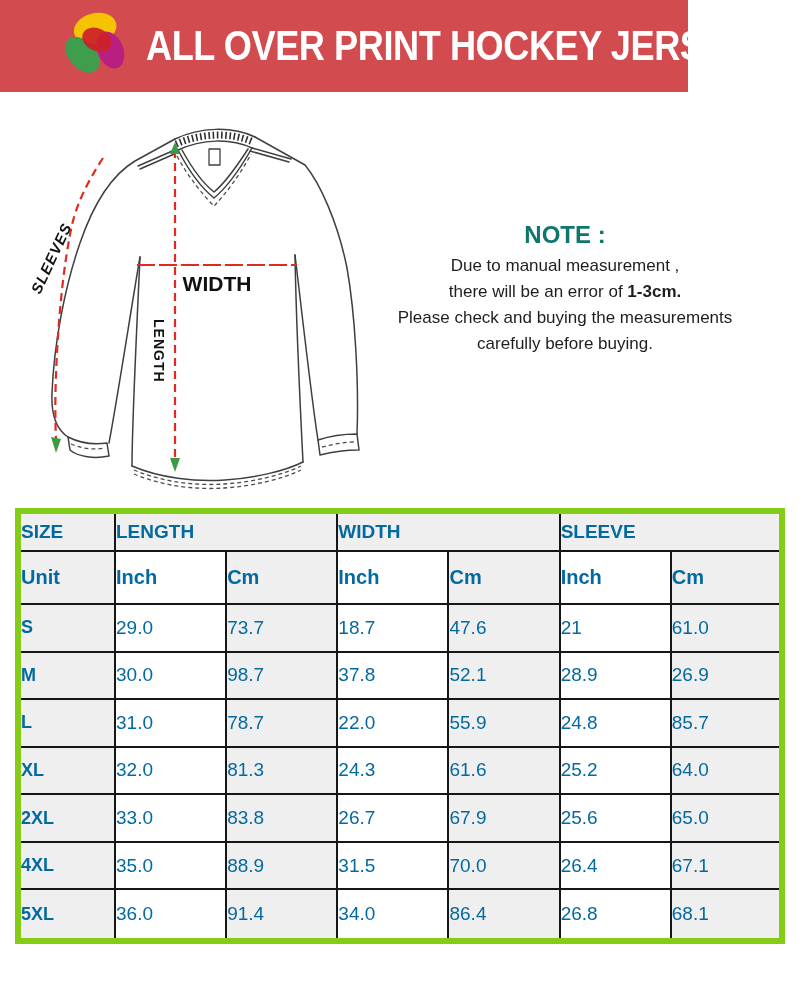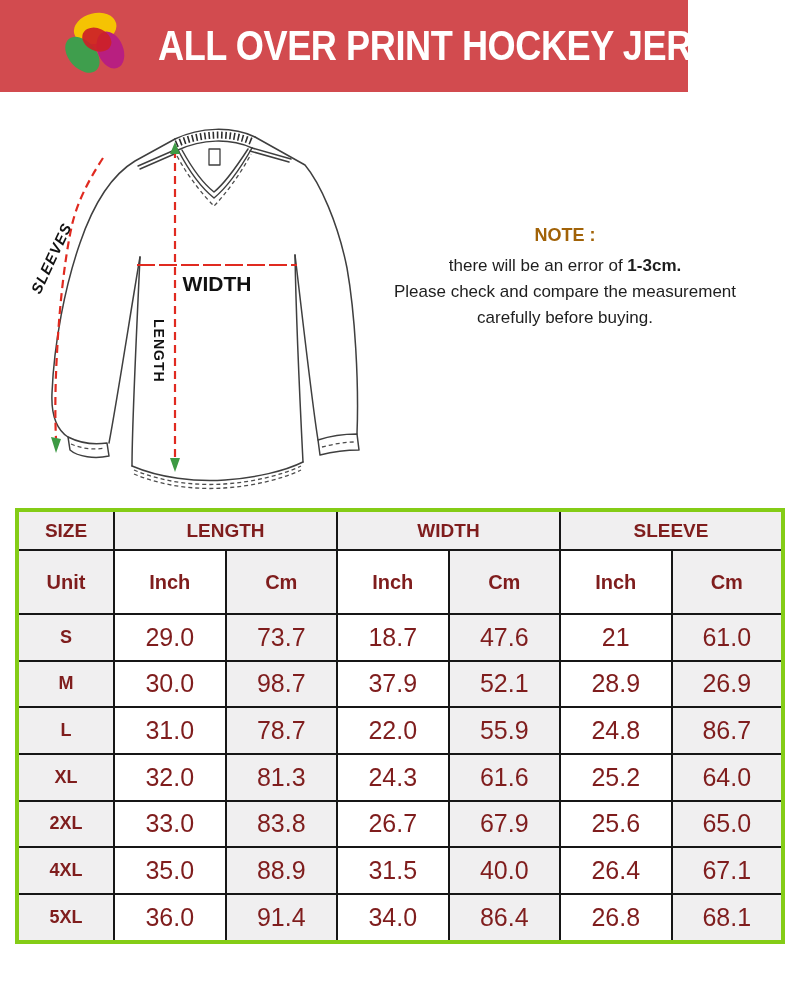--- a/index.html
+++ b/index.html
@@ -1,46 +1,46 @@
 <!DOCTYPE html>
 <html><head>
 <meta charset="utf-8">
 <style>
   html,body{margin:0;padding:0;background:#fff;}
   .page{position:relative;width:800px;height:1001px;background:#ffffff;
         font-family:"Liberation Sans",sans-serif;overflow:hidden;}
 
   
   .banner{position:absolute;left:0;top:0;width:688px;height:92px;background:#d24b4f;
-          display:flex;align-items:center;gap:12px;}
+          display:flex;align-items:center;}
   .logo{margin-left:56px;width:80px;height:80px;flex:0 0 auto;}
   .banner-title{color:#ffffff;font-weight:bold;font-size:42px;margin-left:10px;
                 white-space:nowrap;transform:scaleX(.86);transform-origin:left center;
                 letter-spacing:-.5px;}
 
   
   .diagram{position:absolute;left:10px;top:103px;width:380px;height:400px;}
 
   
   .note{position:absolute;left:380px;top:222px;width:370px;text-align:center;
         color:#1e1e1e;font-size:17px;line-height:26px;}
-  .note-heading{color:#a16207;font-weight:bold;font-size:18px;margin-bottom:5px;}
+  .note-heading{color:#0f766e;font-weight:bold;font-size:24px;margin-bottom:5px;}
   .note-bold{font-weight:bold;}
 
   
   .size-table{position:absolute;left:15px;top:508px;width:770px;height:436px;
-              border-collapse:collapse;table-layout:fixed;text-align:center;
-              color:#7f1d1d;border:4px solid #84cc16;}
+              border-collapse:collapse;table-layout:fixed;text-align:left;
+              color:#0369a1;border:6px solid #84cc16;}
   .size-table th,.size-table td{border:2px solid #161616;padding:0;vertical-align:middle;}
   .size-table thead tr.group-row{height:40px;}
-  .size-table thead tr.unit-row{height:64px;}
+  .size-table thead tr.unit-row{height:53px;}
   .size-table thead th{background:#f0eff0;font-size:19px;font-weight:bold;}
   .size-table thead tr.unit-row th{font-size:20px;}
   .size-table thead tr.unit-row th:nth-child(even){background:#ffffff;}
-  .size-table tbody td{font-size:25px;font-weight:normal;}
+  .size-table tbody td{font-size:19px;font-weight:normal;}
   .size-table tbody td:nth-child(odd){background:#f0eff0;}
   .size-table tbody td.size-cell{font-weight:bold;font-size:18px;}
 </style>
 </head>
 <body>
 
 <div class="page">
 
   <header class="banner">
     <svg class="logo" viewBox="0 0 100 100" aria-hidden="true">
@@ -95,22 +95,23 @@
       <polygon points="41,334 51,336 46,350"></polygon>
     </g>
 
     <text x="207" y="188" text-anchor="middle" font-size="21" font-weight="bold" fill="#111">WIDTH</text>
     <text transform="translate(144,216) rotate(90)" font-size="14" font-weight="bold" letter-spacing="1" fill="#111">LENGTH</text>
     <text transform="translate(30,192) rotate(-65)" font-size="15" font-weight="bold" font-style="italic" letter-spacing="1" fill="#111">SLEEVES</text>
   </svg>
 
   <div class="note">
     <div class="note-heading">NOTE :</div>
+    <div>Due to manual measurement ,</div>
     <div><span>there will be an error of </span><span class="note-bold">1-3cm.</span></div>
-    <div>Please check and compare the measurement</div>
+    <div>Please check and buying the measurements</div>
     <div>carefully before buying.</div>
   </div>
 
   <table class="size-table">
     <colgroup>
         <col style="width:97px">
         <col>
         <col>
         <col>
         <col>
@@ -141,33 +142,33 @@
         <td>73.7</td>
         <td>18.7</td>
         <td>47.6</td>
         <td>21</td>
         <td>61.0</td>
       </tr>
       <tr>
         <td class="size-cell">M</td>
         <td>30.0</td>
         <td>98.7</td>
-        <td>37.9</td>
+        <td>37.8</td>
         <td>52.1</td>
         <td>28.9</td>
         <td>26.9</td>
       </tr>
       <tr>
         <td class="size-cell">L</td>
         <td>31.0</td>
         <td>78.7</td>
         <td>22.0</td>
         <td>55.9</td>
         <td>24.8</td>
-        <td>86.7</td>
+        <td>85.7</td>
       </tr>
       <tr>
         <td class="size-cell">XL</td>
         <td>32.0</td>
         <td>81.3</td>
         <td>24.3</td>
         <td>61.6</td>
         <td>25.2</td>
         <td>64.0</td>
       </tr>
@@ -178,21 +179,21 @@
         <td>26.7</td>
         <td>67.9</td>
         <td>25.6</td>
         <td>65.0</td>
       </tr>
       <tr>
         <td class="size-cell">4XL</td>
         <td>35.0</td>
         <td>88.9</td>
         <td>31.5</td>
-        <td>40.0</td>
+        <td>70.0</td>
         <td>26.4</td>
         <td>67.1</td>
       </tr>
       <tr>
         <td class="size-cell">5XL</td>
         <td>36.0</td>
         <td>91.4</td>
         <td>34.0</td>
         <td>86.4</td>
         <td>26.8</td>

